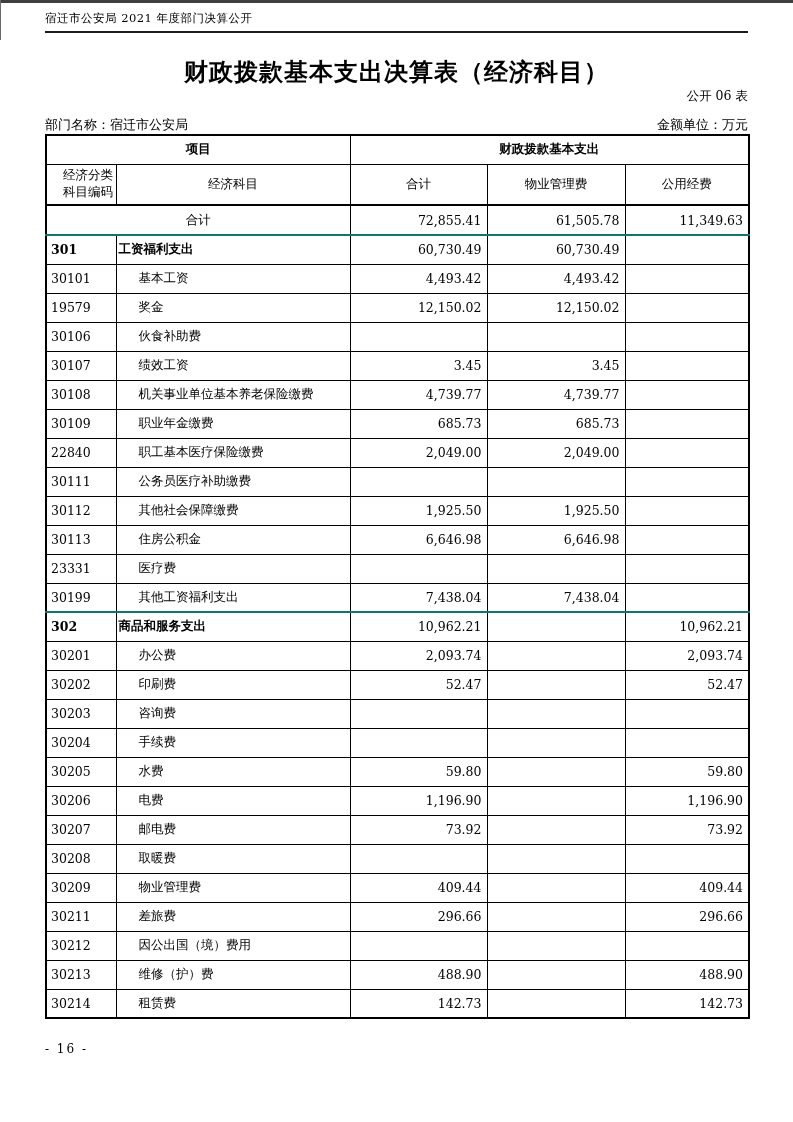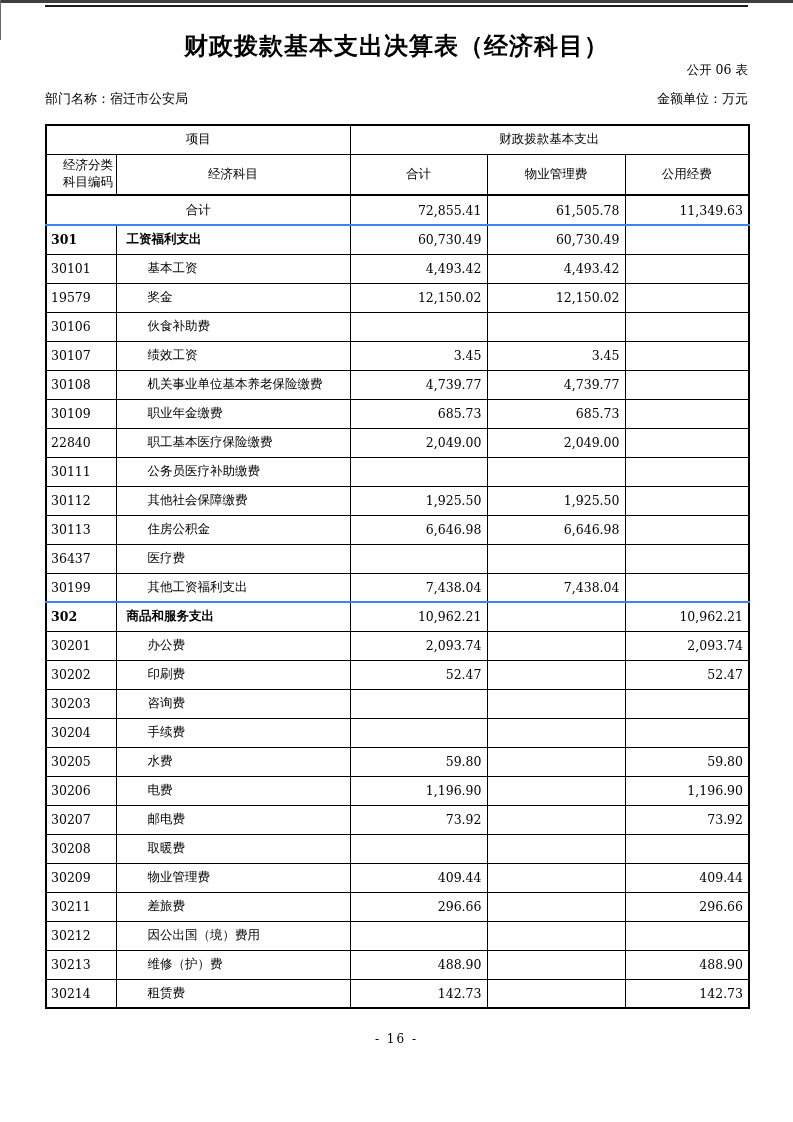--- a/index.html
+++ b/index.html
@@ -43,70 +43,73 @@
     font-size: 24px;
     font-weight: bold;
     letter-spacing: 1px;
   }
   .table-code {
     text-align: right;
     font-size: 12.5px;
   }
   .meta-row {
     margin-top: 11px;
-    margin-bottom: 16px;
+    margin-bottom: 0;
     display: flex;
     justify-content: space-between;
     font-size: 13px;
   }
   table.fin-table {
     width: 703px;
     table-layout: fixed;
     border-collapse: collapse;
     border: 2px solid #000;
   }
   .fin-table th, .fin-table td {
     border: 1px solid #000;
     font-weight: normal;
     font-size: 12.5px;
     padding: 0 5px;
     overflow: hidden;
     white-space: nowrap;
   }
-  .fin-table thead tr.h1 th { height: 29px; text-align: center; }
+  .fin-table thead tr.h1 th { height: 29px; text-align: center; font-weight: bold; }
   .fin-table thead tr.h2 th {
     height: 41px;
     text-align: center;
     border-bottom: 2px solid #000;
   }
   .fin-table thead th.code-th { text-align: left; padding-left: 16px; line-height: 1.35; }
   .fin-table tbody tr { height: 29px; }
   .fin-table tr.total-row td { height: 30px; }
   .fin-table .c-label { text-align: center; }
   .fin-table .c-code { text-align: left; padding-left: 4px; }
-  .fin-table .c-name { text-align: left; padding-left: 31px; }
+  .fin-table .c-name { text-align: left; padding-left: 22px; }
   .fin-table .num { text-align: right; padding-right: 5px; }
-  .fin-table tr.section td { border-top: 2px solid #3b82f6; }
+  .fin-table tr.section td { border-top: 2px solid #0f766e; }
   .fin-table tr.section .c-code,
   .fin-table tr.section .c-name { font-weight: bold; }
-  .fin-table tr.section .c-name { padding-left: 10px; }
+  .fin-table tr.section .c-name { padding-left: 2px; }
   .page-footer {
     margin-top: 23px;
-    text-align: center;
+    text-align: left;
     font-size: 12px;
     letter-spacing: 2px;
   }
 </style>
 </head>
 <body>
 
 <div class="page">
   <div class="scan-edge-top"></div>
   <div class="scan-edge-left"></div>
 
+  <div class="doc-header">
+    <span>宿迁市公安局 2021 年度部门决算公开</span>
+  </div>
   <div class="header-rule"></div>
 
   <h1 class="title">财政拨款基本支出决算表（经济科目）</h1>
 
   <div class="table-code">公开 06 表</div>
 
   <div class="meta-row">
     <span>部门名称：宿迁市公安局</span>
     <span>金额单位：万元</span>
   </div>
@@ -210,21 +213,21 @@
           <td class="num"></td>
         </tr>
         <tr>
           <td class="c-code">30113</td>
           <td class="c-name">住房公积金</td>
           <td class="num">6,646.98</td>
           <td class="num">6,646.98</td>
           <td class="num"></td>
         </tr>
         <tr>
-          <td class="c-code">36437</td>
+          <td class="c-code">23331</td>
           <td class="c-name">医疗费</td>
           <td class="num"></td>
           <td class="num"></td>
           <td class="num"></td>
         </tr>
         <tr>
           <td class="c-code">30199</td>
           <td class="c-name">其他工资福利支出</td>
           <td class="num">7,438.04</td>
           <td class="num">7,438.04</td>

